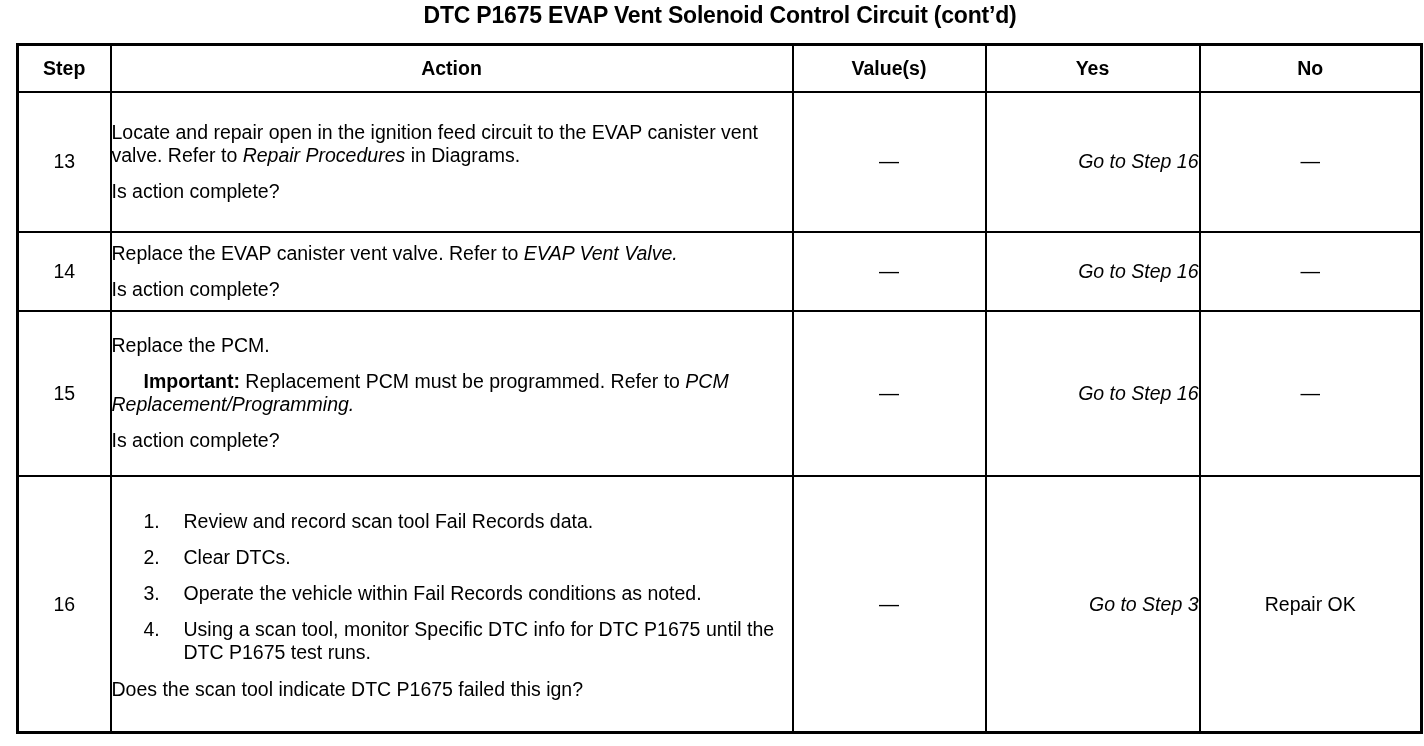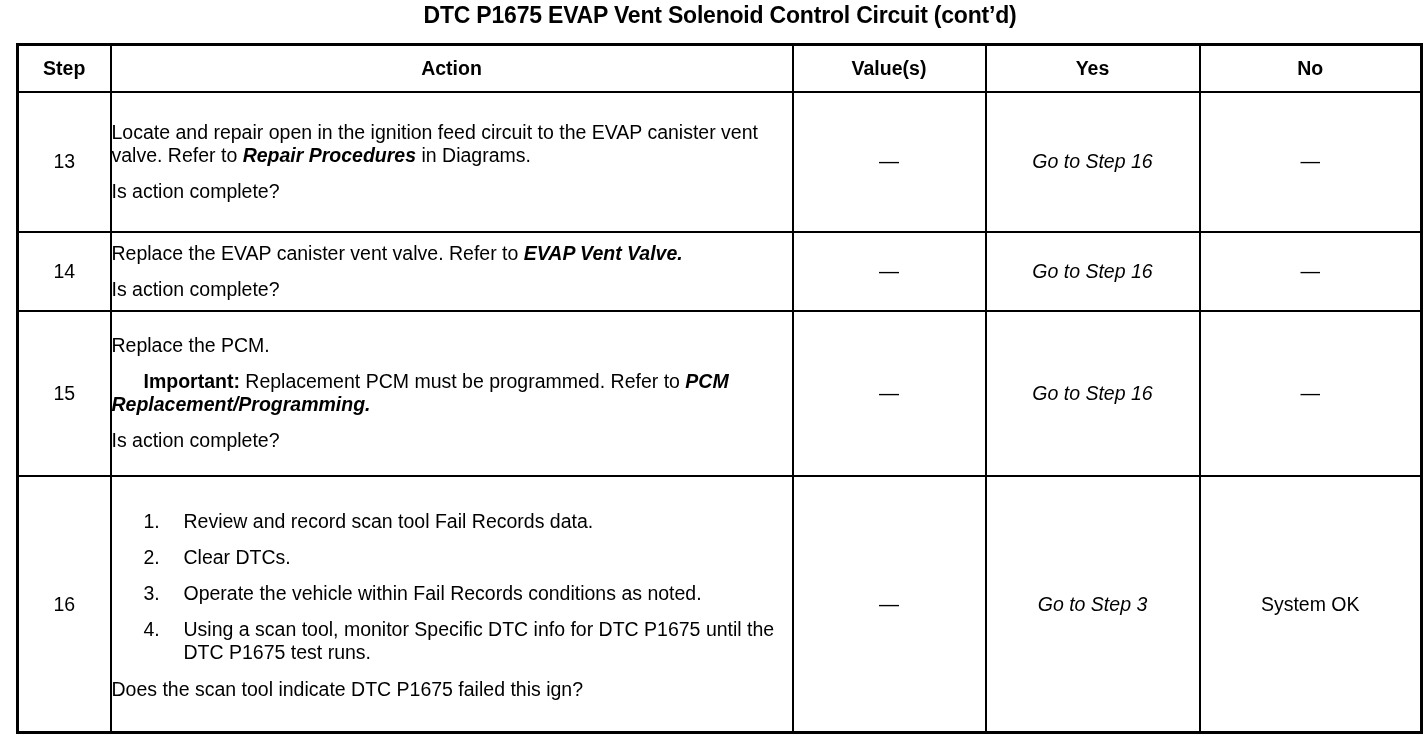--- a/index.html
+++ b/index.html
@@ -76,21 +76,21 @@
   }
   td.val-cell {
     text-align: center;
     vertical-align: middle;
   }
   td.yn-cell {
     vertical-align: bottom;
     padding-bottom: 6px;
   }
   td.yes-cell {
-    text-align: center;
+    text-align: right;
     padding-right: 14px;
     font-style: italic;
     font-size: 19.5px;
   }
   td.no-cell {
     text-align: center;
   }
   td.no-cell.word {
     font-style: normal;
   }
@@ -101,21 +101,21 @@
   }
   .act-block { }
   .act-para {
     margin: 0 0 13px 0;
     text-align: left;
   }
   .act-para:last-child { margin-bottom: 0; }
   .act-question {
     margin: 0;
   }
-  .ital { font-style: italic; font-weight: bold; }
+  .ital { font-style: italic; }
   .bold { font-weight: bold; padding-left: 32px; }
 
   ol.act-list {
     margin: 2px 0 6px 0;
     padding: 0 0 0 0;
     list-style: none;
   }
   ol.act-list li {
     position: relative;
     margin: 0 0 13px 0;
@@ -206,19 +206,19 @@
                   <li><span class="num">1.</span><span>Review and record scan tool Fail Records data.</span></li>
                   <li><span class="num">2.</span><span>Clear DTCs.</span></li>
                   <li><span class="num">3.</span><span>Operate the vehicle within Fail Records conditions as noted.</span></li>
                   <li><span class="num">4.</span><span>Using a scan tool, monitor Specific DTC info for DTC P1675 until the DTC P1675 test runs.</span></li>
                 </ol>
                 <div class="act-question">Does the scan tool indicate DTC P1675 failed this ign?</div>
               </div>
             </td>
             <td class="val-cell"><span class="dash">—</span></td>
             <td class="yn-cell yes-cell">Go to Step 3</td>
-            <td class="yn-cell no-cell word">System OK</td>
+            <td class="yn-cell no-cell word">Repair OK</td>
           </tr>
         </tbody>
     </table>
   </div>
 
 </div>
 
 </body></html>

